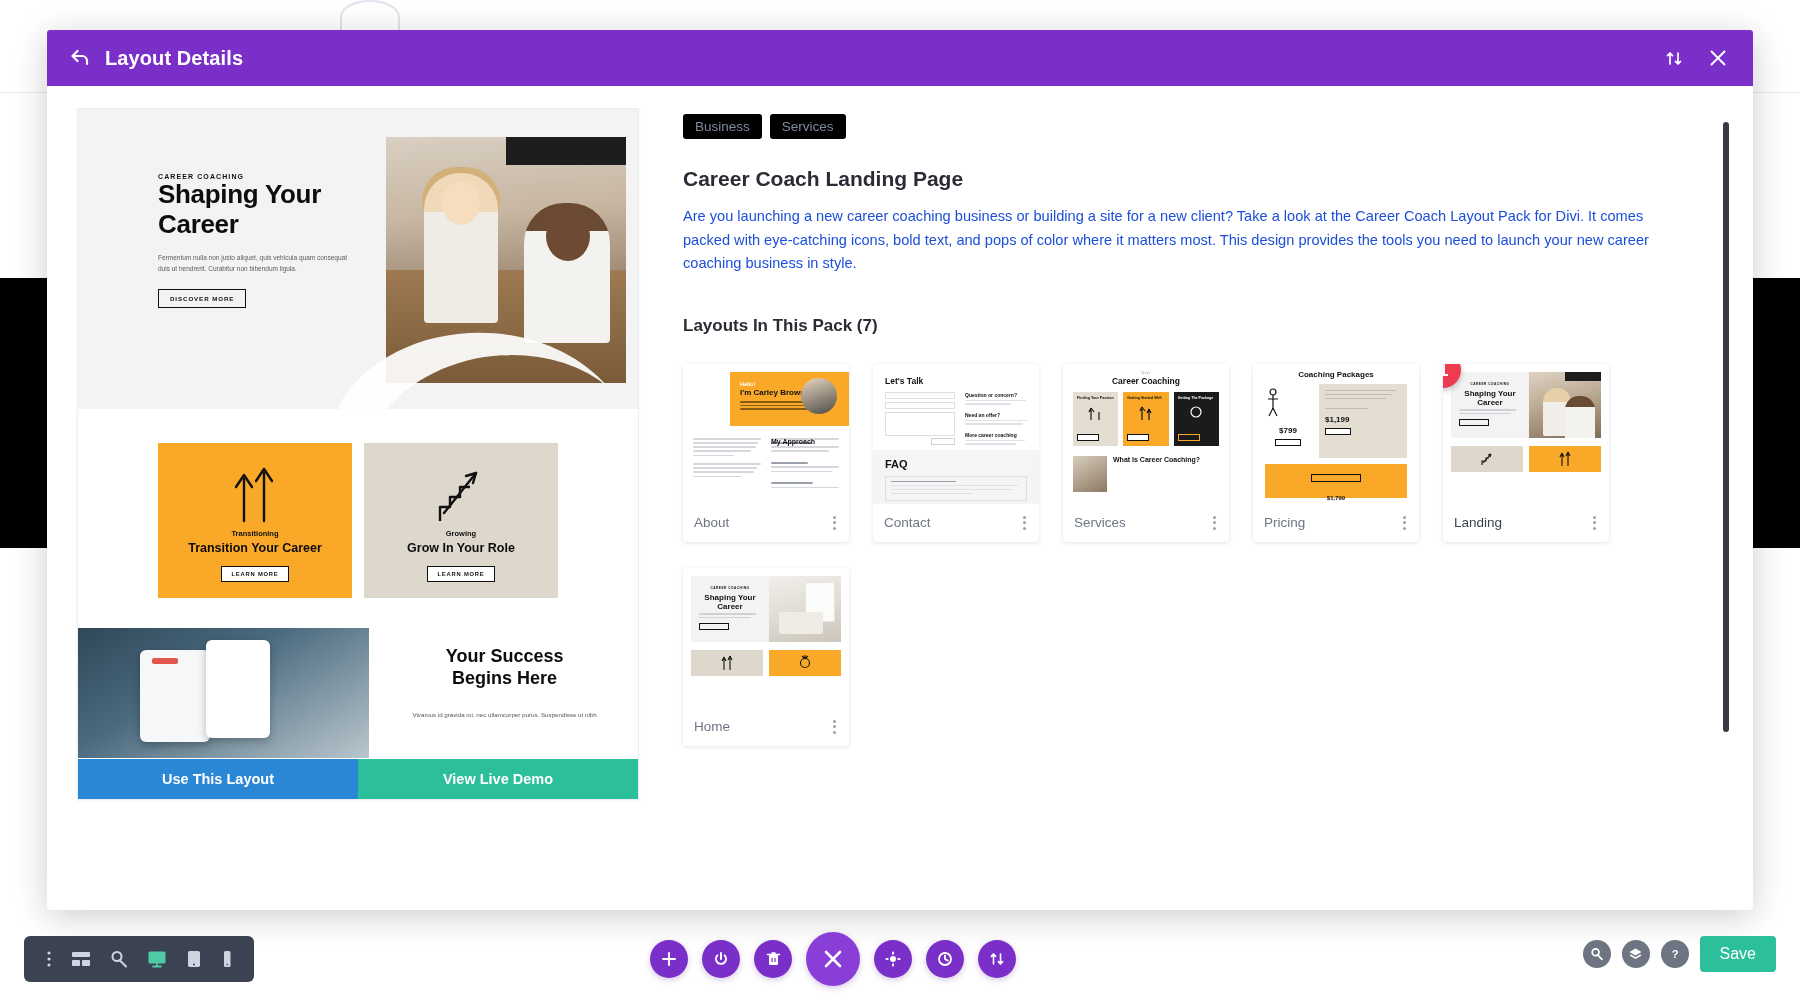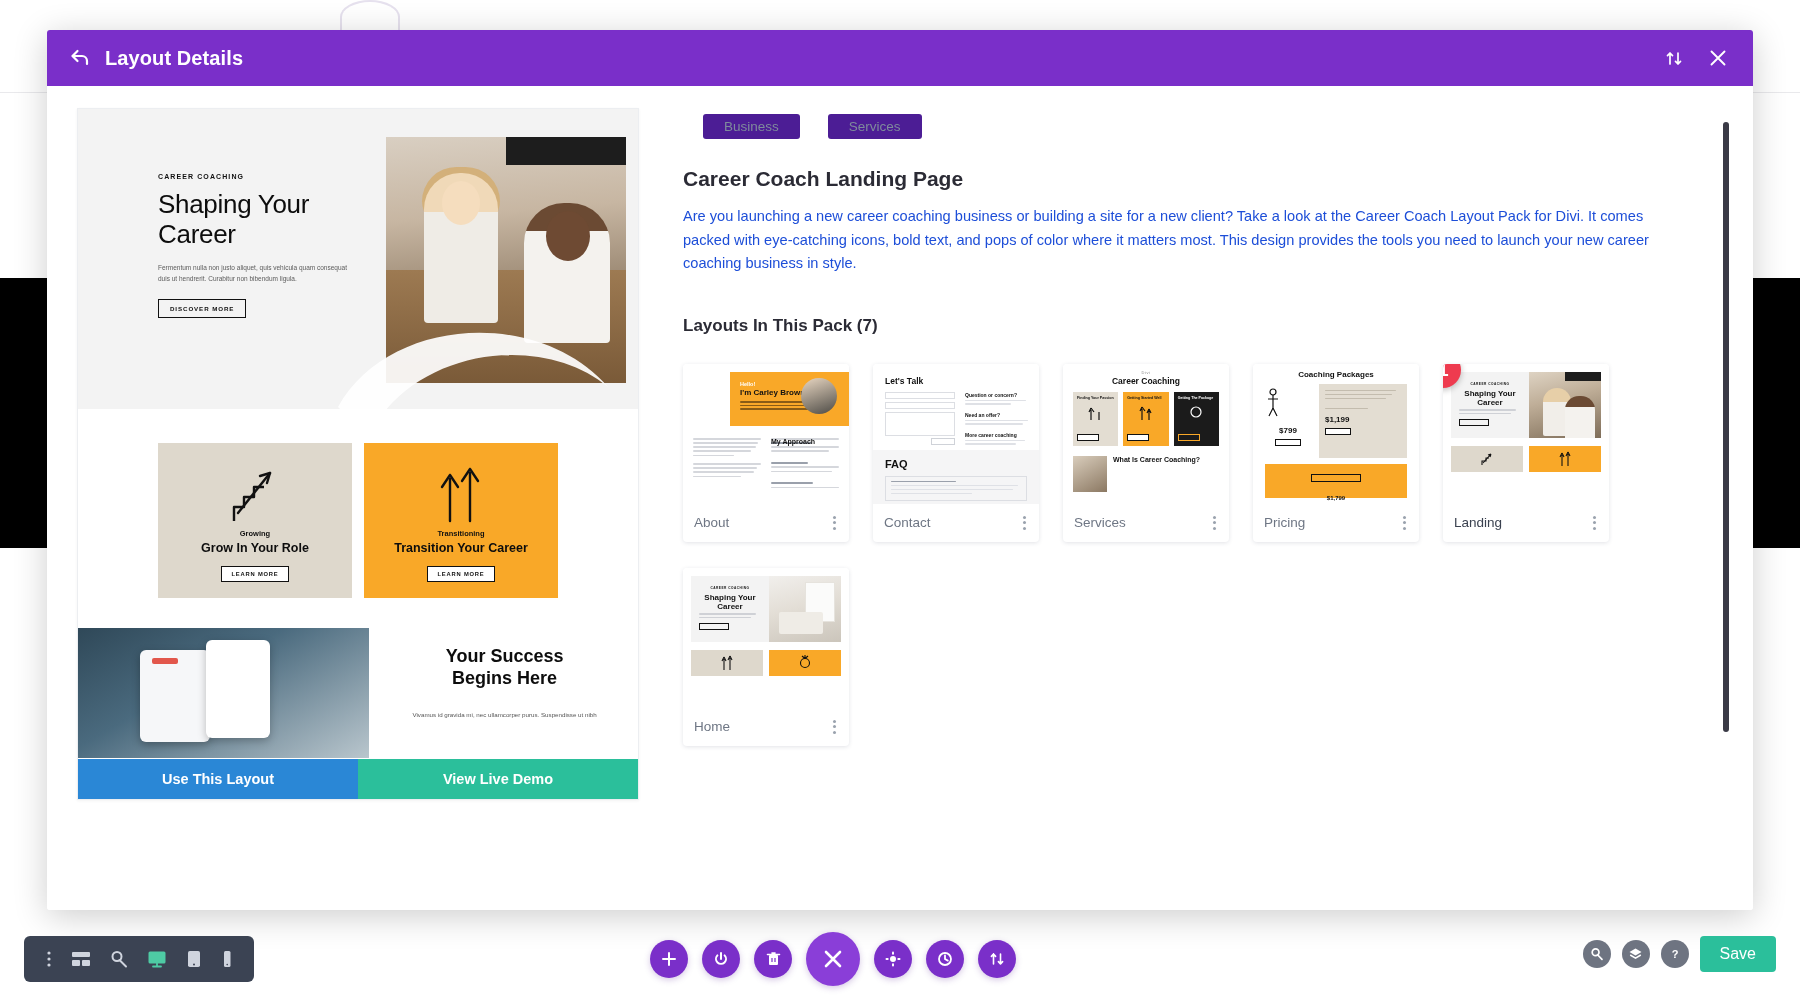--- a/index.html
+++ b/index.html
@@ -37,21 +37,21 @@
   .modal-body { flex:1; display:flex; background:#fff; position:relative; padding:18px 18px 18px 30px; min-height:0; }
 
   
   .preview-col { width:562px; flex:0 0 562px; padding-top:4px; }
   .preview-frame { width:562px; height:692px; background:#fff; border:1px solid #eceef1;
                    box-shadow:0 1px 3px rgba(0,0,0,.05); position:relative; overflow:hidden; }
 
   .pv-hero { position:relative; height:300px; background:#f3f3f3; overflow:hidden; }
   .pv-hero-txt { position:absolute; left:80px; top:64px; width:210px; }
   .pv-eyebrow { font-size:7px; font-weight:700; letter-spacing:1.1px; color:#111; }
-  .pv-h1 { font-size:26px; line-height:1.15; font-weight:400; color:#0d0d0d; margin-top:10px; letter-spacing:-.3px; }
+  .pv-h1 { font-size:26px; line-height:1.15; font-weight:700; color:#0d0d0d; letter-spacing:-.3px; }
   .pv-p { font-size:6.5px; line-height:1.75; color:#5b5b5b; margin-top:12px; width:190px; }
   .pv-btn { display:inline-block; margin-top:14px; border:1.6px solid #111; padding:5px 11px;
             font-size:6.2px; font-weight:700; letter-spacing:.9px; color:#111; }
   .pv-hero-img { position:absolute; right:12px; top:28px; width:240px; height:246px; overflow:hidden;
                  background:linear-gradient(175deg,#d9cfc2 0%,#c7b6a2 32%,#8d7a64 70%,#5e4f3f 100%); }
   .pv-hero-img .wood { position:absolute; left:0; bottom:0; width:100%; height:46%;
                  background:linear-gradient(180deg,#9d7a52,#7a5a38); }
   .pv-hero-img .pers1 { position:absolute; left:38px; top:36px; width:74px; height:150px;
                  background:linear-gradient(180deg,#f0d9b8 0 26%,#efece6 26% 100%); border-radius:36px 36px 4px 4px; }
   .pv-hero-img .hair1 { position:absolute; left:36px; top:30px; width:78px; height:60px;
@@ -85,21 +85,21 @@
 
   .pv-actions { position:absolute; left:0; bottom:0; width:100%; height:40px; display:flex; }
   .pv-act { flex:1; display:flex; align-items:center; justify-content:center;
             color:#fff; font-size:14.5px; font-weight:600; cursor:pointer; }
   .pv-act.demo { background:#2bbf9b; }
   .pv-act.use  { background:#2a87d6; }
 
   
   .details-col { flex:1; padding:10px 34px 0 44px; min-width:0; position:relative; }
   .cats { display:flex; gap:8px; }
-  .cat { background:#4c1d95; color:#7f8a9c; font-size:13.5px; padding:5px 21px; border-radius:3px; cursor:pointer;margin-left:20px; }
+  .cat { background:#000000; color:#7f8a9c; font-size:13.5px; padding:5px 12px; border-radius:3px; cursor:pointer; }
   .det-title { font-size:21px; font-weight:700; color:#2b2b35; margin-top:28px; }
   .det-desc { font-size:14.6px; line-height:1.62; color:#1d4ed8; margin-top:14px; max-width:990px; }
   .pack-title { font-size:17px; font-weight:700; color:#2b2b35; margin-top:40px; }
 
   .grid { display:flex; flex-wrap:wrap; gap:26px 24px; margin-top:28px; }
   .lcard { width:166px; background:#fff; border-radius:4px;
            box-shadow:0 1px 4px rgba(30,40,70,.13); overflow:hidden; cursor:pointer; position:relative; }
   .lcard-thumb { height:140px; background:#fff; overflow:hidden; position:relative; }
   .lcard-foot { height:38px; display:flex; align-items:center; justify-content:space-between; padding:0 11px; }
   .lcard-name { font-size:13.5px; color:#6e7684; }
@@ -267,39 +267,39 @@
               <div class="pv-h1">
                 <span>Shaping Your</span><br>
                 <span>Career</span>
               </div>
               <div class="pv-p">Fermentum nulla non justo aliquet, quis vehicula quam consequat duis ut hendrerit. Curabitur non bibendum ligula.</div>
               <div class="pv-btn">DISCOVER MORE</div>
             </div>
           </div>
 
           <div class="pv-cards">
-            <div class="pv-card beige">
-              <svg class="pv-card-ico" width="58" height="62" viewBox="0 0 58 62">
-                <path d="M8 58 V44 H18 V34 H28 V24 H38" stroke="#111" stroke-width="2.4" fill="none" stroke-linejoin="round"></path>
-                <path d="M12 50 L44 10" stroke="#111" stroke-width="2.4" fill="none" stroke-linecap="round"></path>
-                <path d="M44 10 L34 13 M44 10 L41 20" stroke="#111" stroke-width="2.4" fill="none" stroke-linecap="round"></path>
-              </svg>
-              <div class="pv-card-sub">Growing</div>
-              <div class="pv-card-title">Grow In Your Role</div>
-              <div class="pv-card-btn">LEARN MORE</div>
-            </div>
             <div class="pv-card orange">
               <svg class="pv-card-ico" width="58" height="62" viewBox="0 0 58 62">
                 <path d="M18 58 V16" stroke="#111" stroke-width="2.4" fill="none" stroke-linecap="round"></path>
                 <path d="M18 12 L10 24 M18 12 L26 24" stroke="#111" stroke-width="2.4" fill="none" stroke-linecap="round"></path>
                 <path d="M38 58 V10" stroke="#111" stroke-width="2.4" fill="none" stroke-linecap="round"></path>
                 <path d="M38 6 L30 18 M38 6 L46 18" stroke="#111" stroke-width="2.4" fill="none" stroke-linecap="round"></path>
               </svg>
               <div class="pv-card-sub">Transitioning</div>
               <div class="pv-card-title">Transition Your Career</div>
+              <div class="pv-card-btn">LEARN MORE</div>
+            </div>
+            <div class="pv-card beige">
+              <svg class="pv-card-ico" width="58" height="62" viewBox="0 0 58 62">
+                <path d="M8 58 V44 H18 V34 H28 V24 H38" stroke="#111" stroke-width="2.4" fill="none" stroke-linejoin="round"></path>
+                <path d="M12 50 L44 10" stroke="#111" stroke-width="2.4" fill="none" stroke-linecap="round"></path>
+                <path d="M44 10 L34 13 M44 10 L41 20" stroke="#111" stroke-width="2.4" fill="none" stroke-linecap="round"></path>
+              </svg>
+              <div class="pv-card-sub">Growing</div>
+              <div class="pv-card-title">Grow In Your Role</div>
               <div class="pv-card-btn">LEARN MORE</div>
             </div>
           </div>
 
           <div class="pv-bottom">
             <div class="pv-bottom-img">
               <div class="phone"></div>
                 <div class="phone2"></div>
                 <div class="dot"></div>
             </div>

